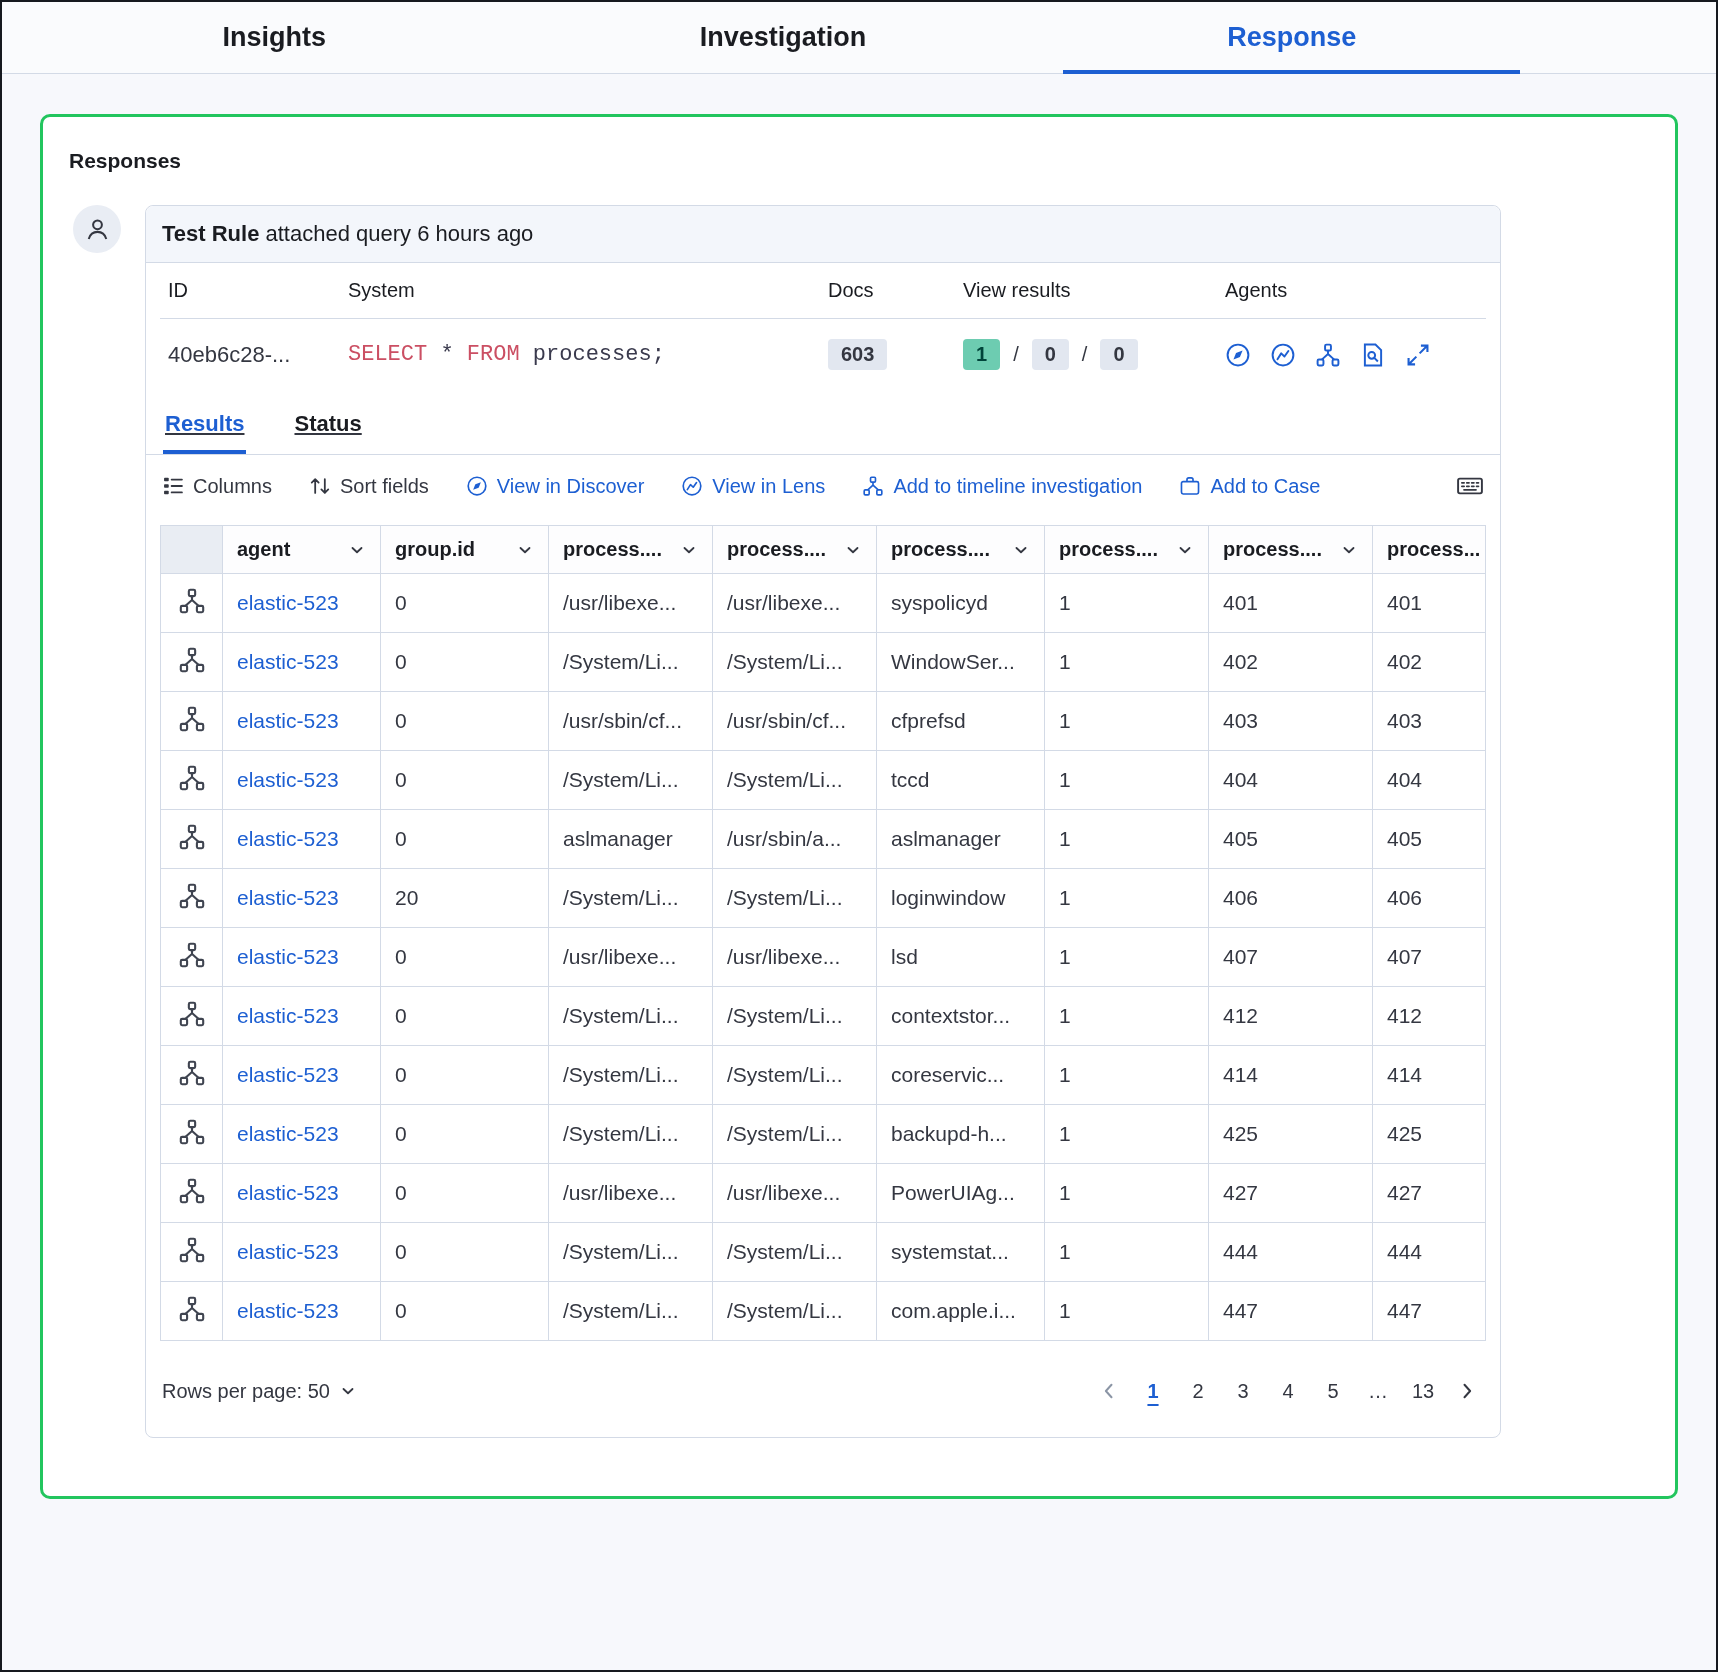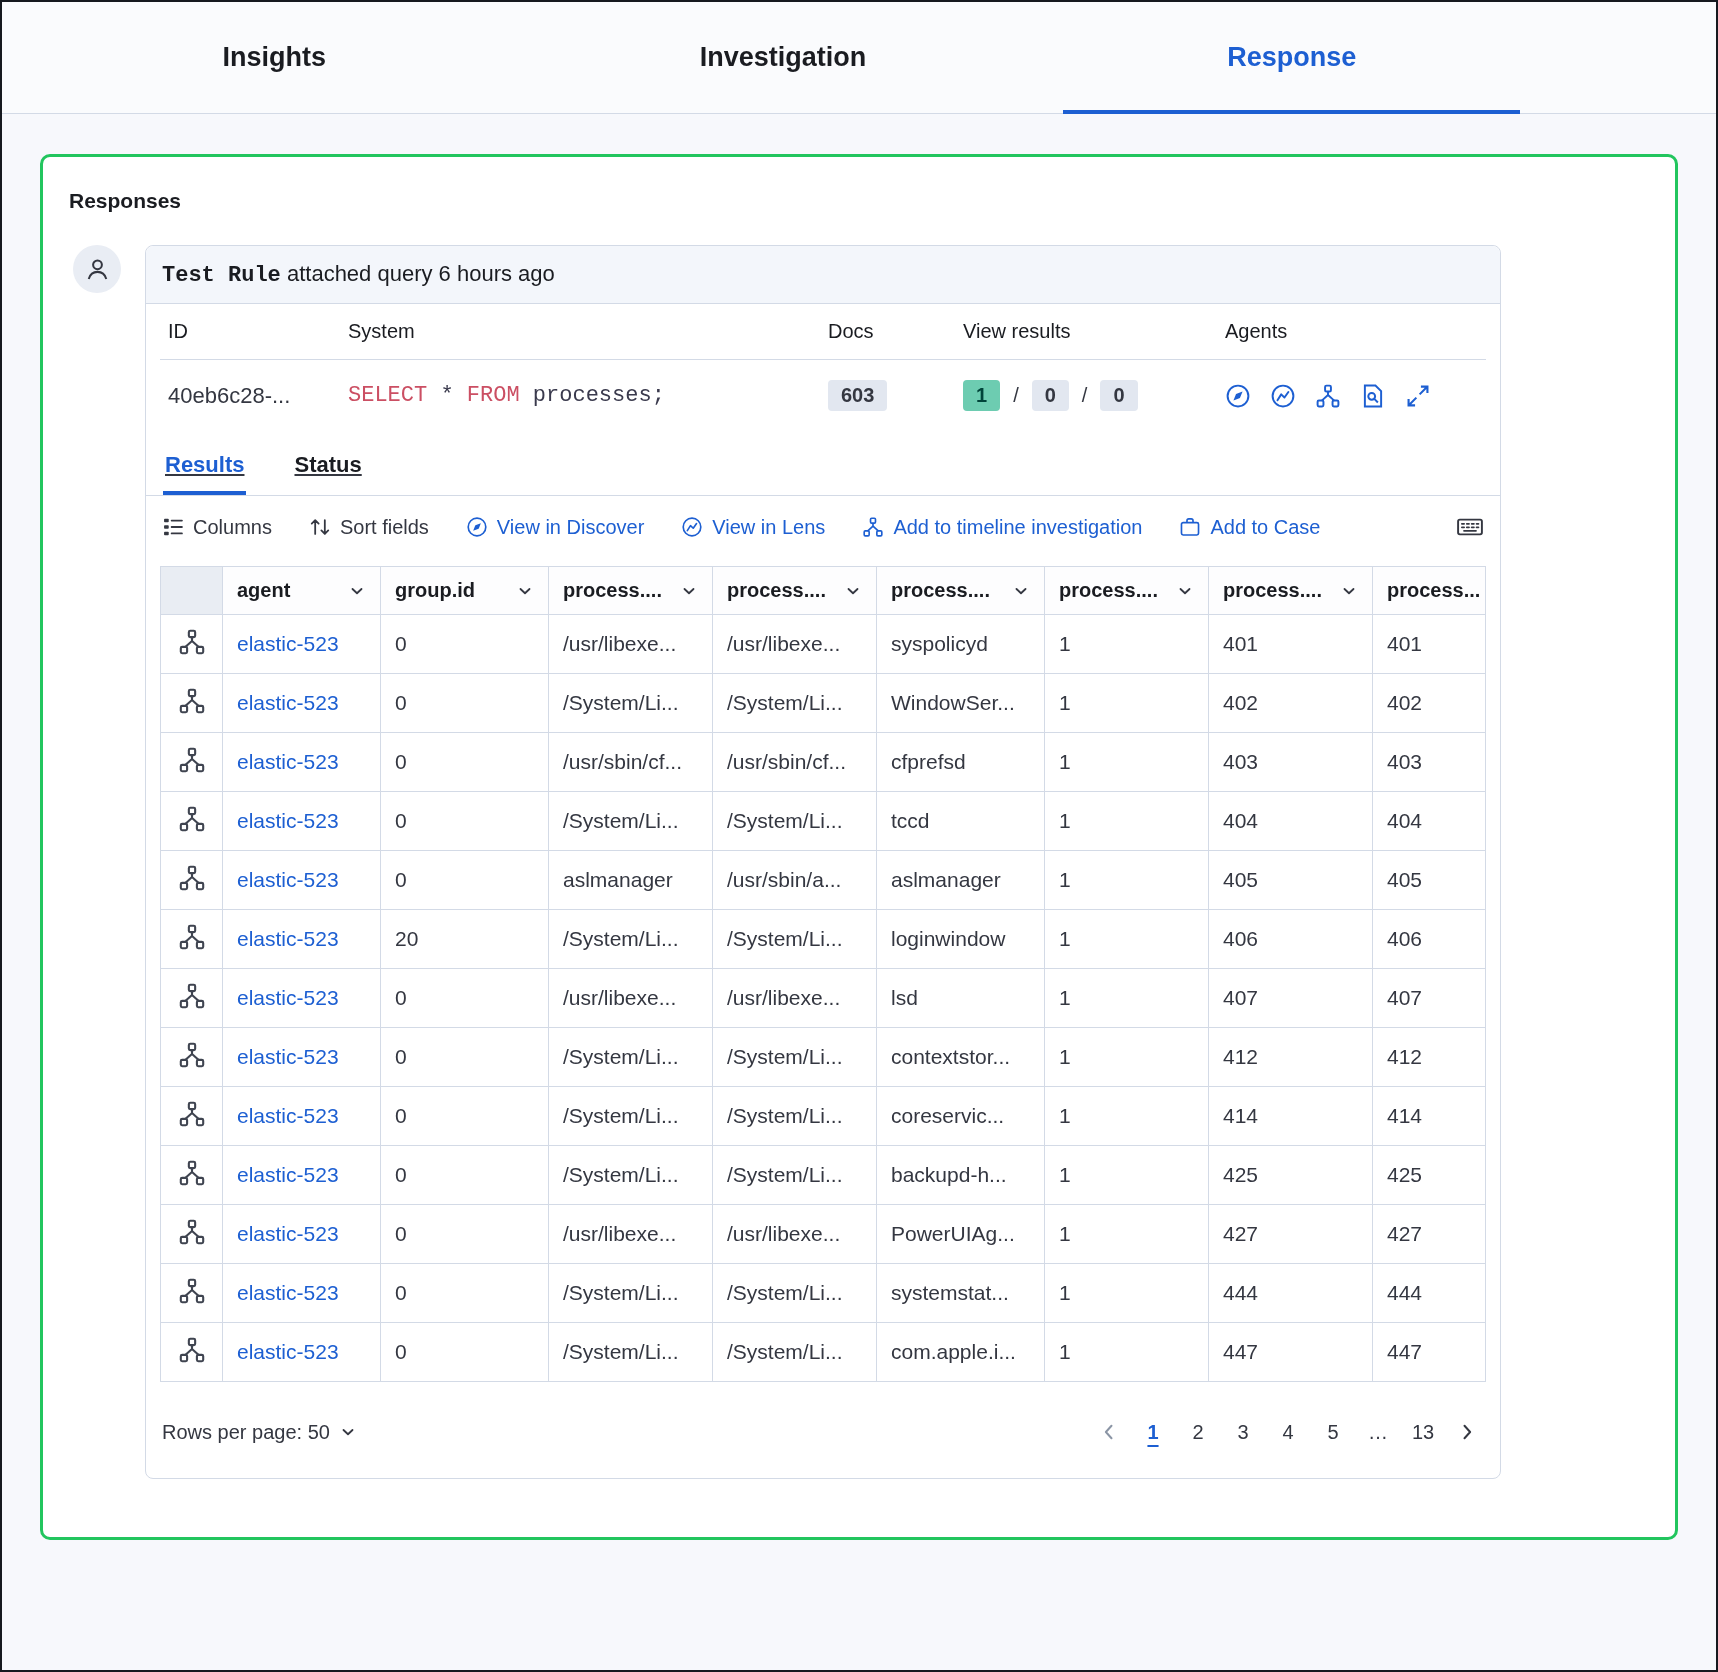--- a/index.html
+++ b/index.html
@@ -14,34 +14,34 @@
   html,body{margin:0;padding:0;}
   body{
     width:1718px;height:1672px;
     border:2px solid #16191f;
     background:#f7f8fc;
     font-family:"Liberation Sans","DejaVu Sans",sans-serif;
     color:var(--text);
     overflow:hidden;
   }
   
-  .top-tabs{height:112px;display:flex;padding:0 170px 0 18px;background:#fafbfd;border-bottom:1px solid var(--border);}
+  .top-tabs{height:72px;display:flex;padding:0 170px 0 18px;background:#fafbfd;border-bottom:1px solid var(--border);}
   .top-tab{flex:1;display:flex;align-items:center;justify-content:center;font-size:27px;font-weight:700;color:var(--text-dark);position:relative;cursor:pointer;}
   .top-tab.active{color:var(--accent);}
   .top-tab.active::after{content:"";position:absolute;left:26px;right:26px;bottom:-1px;height:4px;background:var(--accent);}
   
   .content{padding:40px 38px;}
   .panel{background:#fff;border:3px solid #22c55e;border-radius:10px;padding:26px 26px 58px;}
   .panel-heading{font-size:21px;font-weight:700;color:var(--text-dark);margin:6px 0 32px;}
   .response-row{display:flex;gap:24px;align-items:flex-start;}
   .avatar{width:48px;height:48px;border-radius:50%;background:#e9edf4;display:flex;align-items:center;justify-content:center;color:var(--text);flex:none;margin-left:4px;}
   
   .card{width:1356px;border:1px solid var(--border);border-radius:8px;background:#fff;flex:none;}
   .card-header{background:#f3f6fb;border-bottom:1px solid var(--border);border-radius:8px 8px 0 0;padding:15px 16px;font-size:22px;color:var(--text-dark);}
-  .card-header .bold{font-weight:700;font-family:Liberation Mono, monospace;}
+  .card-header .bold{font-weight:700;}
   .meta{margin:0 14px;}
   .meta-row{display:grid;grid-template-columns:180px 480px 135px 262px 1fr;align-items:center;}
   .meta-labels{border-bottom:1px solid var(--border);}
   .meta-labels>div{padding:16px 8px;font-weight:400;font-size:20px;color:var(--text-dark);}
   .meta-values>div{padding:20px 8px;font-size:22px;}
   .query{font-family:"Liberation Mono","DejaVu Sans Mono",monospace;font-size:20px;white-space:pre;color:#3a3a4d;}
   .kw{color:var(--keyword);}
   .badge{display:inline-block;background:#e2e7f0;border-radius:4px;padding:4px 13px;font-size:20px;font-weight:700;color:var(--text);}
   .badge.success{background:var(--success);color:#00443a;}
   .agents-cell{display:flex;align-items:center;gap:13px;}

